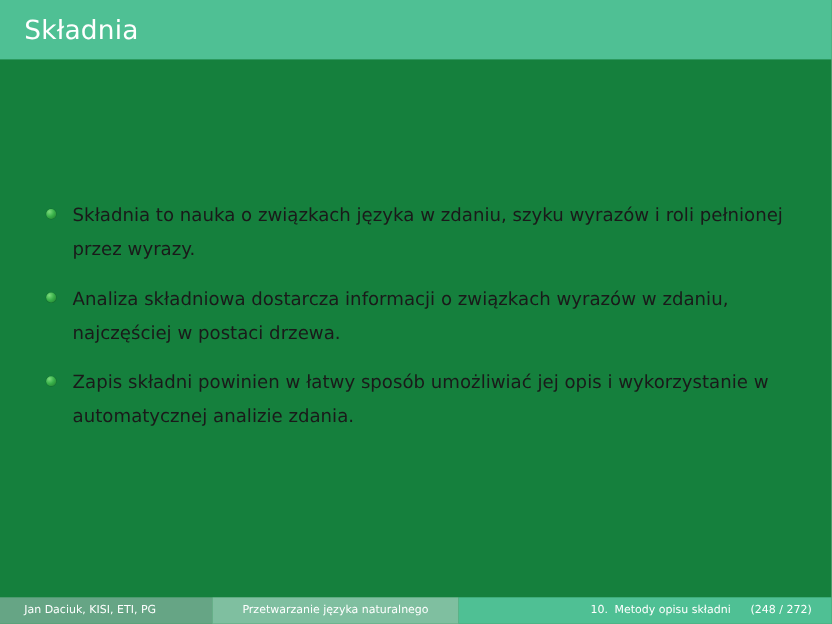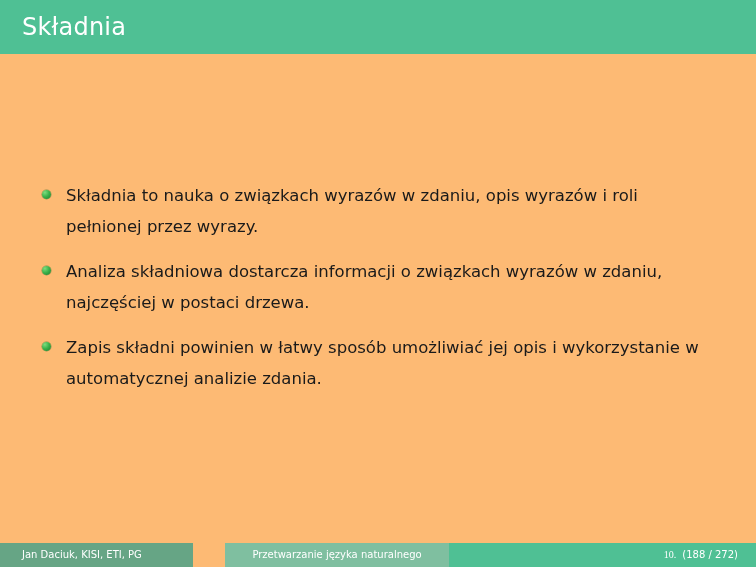--- a/index.html
+++ b/index.html
@@ -10,21 +10,21 @@
     width: 756px;
     height: 567px;
     background: #ffffff;
     font-family: "DejaVu Sans", sans-serif;
     overflow: hidden;
   }
   #slide {
     position: relative;
     width: 756px;
     height: 567px;
-    background: #fdba74;
+    background: #15803d;
   }
 
   
   #header-bar {
     position: absolute;
     left: 0;
     top: 0;
     width: 756px;
     height: 54px;
     background: #4fc094;
@@ -98,67 +98,66 @@
     width: 193px;
     background: #66a585;
     padding-left: 22px;
     box-sizing: border-box;
   }
   #footer-subject {
     width: 224px;
     background: #7fbfa0;
     justify-content: center;
     box-sizing: border-box;
-    margin-left: 32px;
   }
   #footer-section {
     flex: 1;
     background: #4fc094;
     justify-content: flex-end;
     padding-right: 18px;
     box-sizing: border-box;
   }
   #footer-section-number {
     margin-right: 6px;
-    font-family: Liberation Serif, serif;
   }
   #footer-section-name {
     margin-right: 18px;
   }
 </style>
 </head>
 <body>
 
 <div id="slide">
 
   <div id="header-bar">
     <div id="slide-title">Składnia</div>
   </div>
 
   <div id="content">
 
     <div class="bullet-item">
       <span class="bullet-marker"></span>
-      <span class="bullet-text">Składnia to nauka o związkach wyrazów w zdaniu, opis wyrazów i roli pełnionej przez wyrazy.</span>
+      <span class="bullet-text">Składnia to nauka o związkach języka w zdaniu, szyku wyrazów i roli pełnionej przez wyrazy.</span>
     </div>
 
     <div class="bullet-item">
       <span class="bullet-marker"></span>
       <span class="bullet-text">Analiza składniowa dostarcza informacji o związkach wyrazów w zdaniu, najczęściej w postaci drzewa.</span>
     </div>
 
     <div class="bullet-item">
       <span class="bullet-marker"></span>
       <span class="bullet-text">Zapis składni powinien w łatwy sposób umożliwiać jej opis i wykorzystanie w automatycznej analizie zdania.</span>
     </div>
 
   </div>
 
   <div id="footer-bar">
     <div class="footer-seg" id="footer-author">Jan Daciuk, KISI, ETI, PG</div>
     <div class="footer-seg" id="footer-subject">Przetwarzanie języka naturalnego</div>
     <div class="footer-seg" id="footer-section">
       <span id="footer-section-number">10.</span>
-      <span id="footer-page-counter">(188 / 272)</span>
+      <span id="footer-section-name">Metody opisu składni</span>
+      <span id="footer-page-counter">(248 / 272)</span>
     </div>
   </div>
 
 </div>
 
 </body></html>

